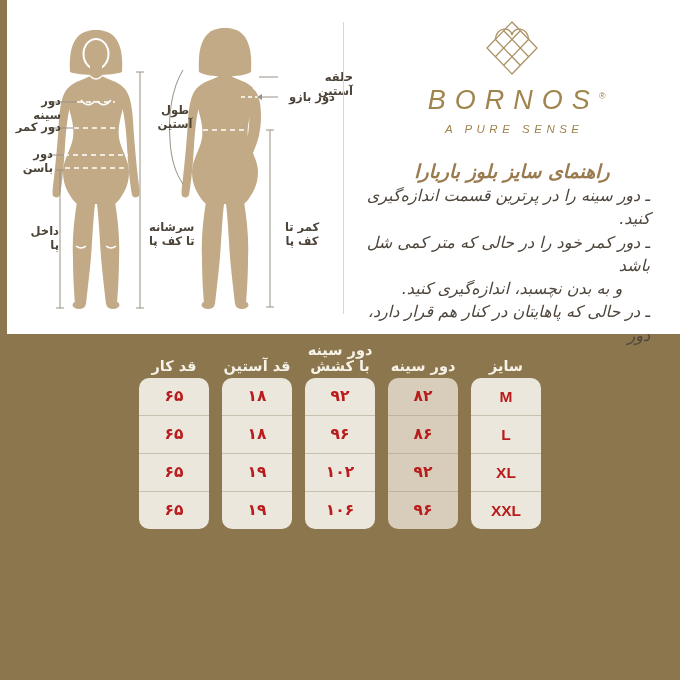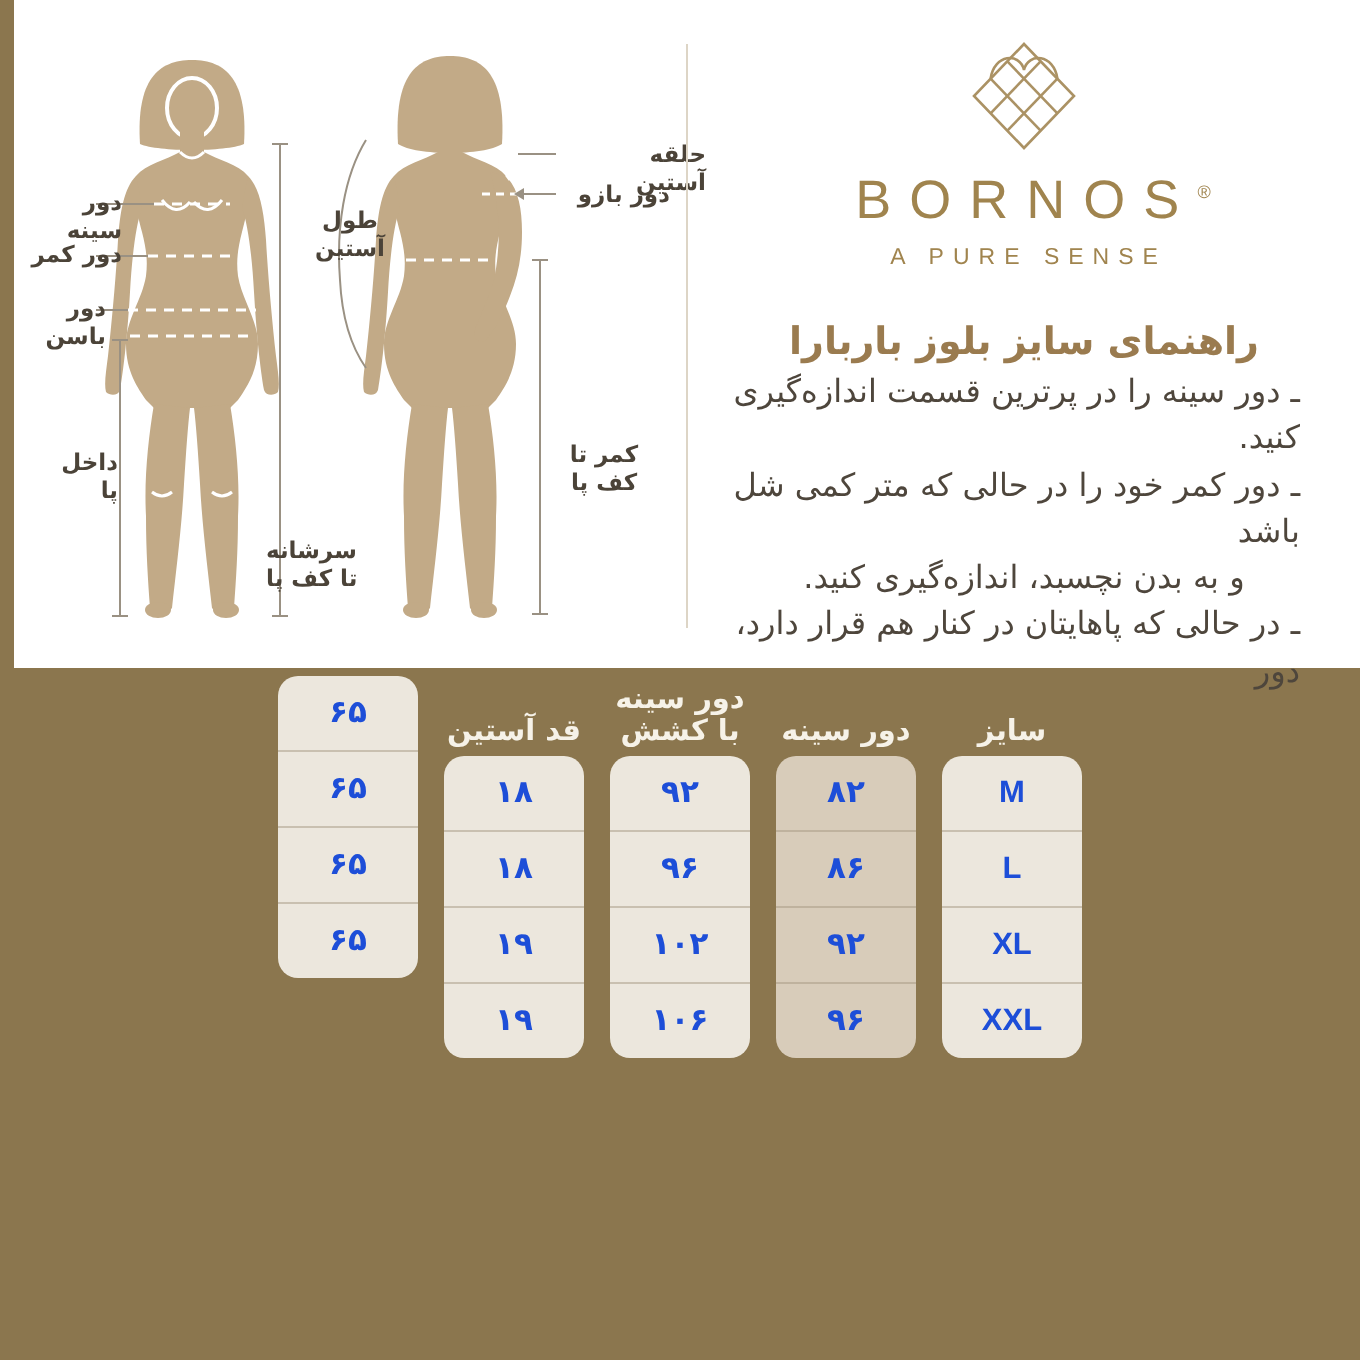--- a/index.html
+++ b/index.html
@@ -11,21 +11,21 @@
   
   .panel{position:absolute;left:7px;top:0;width:673px;height:334px;background:#ffffff;}
   .diagram-svg{position:absolute;left:0;top:14px;}
   .divider{position:absolute;left:336px;top:22px;width:1px;height:292px;background:#ddd5c6;}
   
   .mlabel{
     position:absolute;font-size:11.5px;font-weight:600;color:#4b4338;
     line-height:13.5px;direction:rtl;white-space:pre-line;
   }
   
-  .rightcol{position:absolute;left:337px;top:0;width:336px;text-align:center;}
+  .rightcol{position:absolute;left:337px;top:0;width:336px;text-align:center;font-style:italic;}
   .logo-icon{margin-top:21px;}
   .brand{
     font-family:"Liberation Sans",sans-serif;font-size:27px;letter-spacing:9px;
     color:#a0844e;margin-top:4px;text-indent:9px;font-weight:400;
   }
   .brand sup{font-size:9px;letter-spacing:0;}
   .tagline{
     font-family:"Liberation Sans",sans-serif;font-size:11.5px;letter-spacing:4.5px;
     color:#a0844e;margin-top:7px;text-indent:4.5px;
   }
@@ -43,21 +43,21 @@
   .col{width:70px;}
   .th{
     height:40px;display:flex;align-items:flex-end;justify-content:center;
     color:#f6f2e8;font-size:14.5px;font-weight:bold;text-align:center;
     white-space:pre-line;line-height:16px;padding-bottom:4px;box-sizing:border-box;
   }
   .cells{border-radius:10px;overflow:hidden;background:#ece7dd;}
   .col.hl .cells{background:#d8ccba;}
   .cell{
     height:37px;line-height:37px;text-align:center;
-    font-size:15.5px;font-weight:bold;color:#1d4ed8;
+    font-size:15.5px;font-weight:bold;color:#b91c1c;
   }
   .cell + .cell{border-top:1px solid #c9c0b0;}
   .col.hl .cell + .cell{border-top-color:#bfb29e;}
   .latin{font-family:"Liberation Sans",sans-serif;}
 </style>
 </head>
 <body>
 
 <div class="panel">
 
@@ -131,21 +131,21 @@
         <line x1="259" y1="116" x2="267" y2="116"></line>
         <line x1="259" y1="293" x2="267" y2="293"></line>
       <path d="M176,56 C165,74 161,100 163,126 C164,146 169,160 176,170"></path>
     </g>
   </svg>
 
   <div class="mlabel" style="left:8px;top:95px;width:46px;text-align:right;">دور سینه</div>
   <div class="mlabel" style="left:8px;top:121px;width:46px;text-align:right;">دور کمر</div>
   <div class="mlabel" style="left:0;top:148px;width:46px;text-align:right;">دور باسن</div>
   <div class="mlabel" style="left:12px;top:225px;width:40px;text-align:right;">داخل پا</div>
-  <div class="mlabel" style="left:126px;top:221px;width:46px;text-align:left;margin-top:48px;">سرشانه
+  <div class="mlabel" style="left:142px;top:221px;width:46px;text-align:left;">سرشانه
 تا کف پا</div>
   <div class="mlabel" style="left:148px;top:104px;width:40px;text-align:center;">طول
 آستین</div>
   <div class="mlabel" style="left:284px;top:71px;width:62px;text-align:right;">حلقه آستین</div>
   <div class="mlabel" style="left:272px;top:91px;width:56px;text-align:right;">دور بازو</div>
   <div class="mlabel" style="left:272px;top:221px;width:46px;text-align:center;">کمر تا
 کف پا</div>
 
   <div class="divider"></div>
 
@@ -207,20 +207,21 @@
     <div class="th">قد آستین</div>
     <div class="cells">
       <div class="cell">۱۸</div>
       <div class="cell">۱۸</div>
       <div class="cell">۱۹</div>
       <div class="cell">۱۹</div>
     </div>
   </div>
 
   <div class="col">
+    <div class="th">قد کار</div>
     <div class="cells">
       <div class="cell">۶۵</div>
       <div class="cell">۶۵</div>
       <div class="cell">۶۵</div>
       <div class="cell">۶۵</div>
     </div>
   </div>
 
 </div>
 

